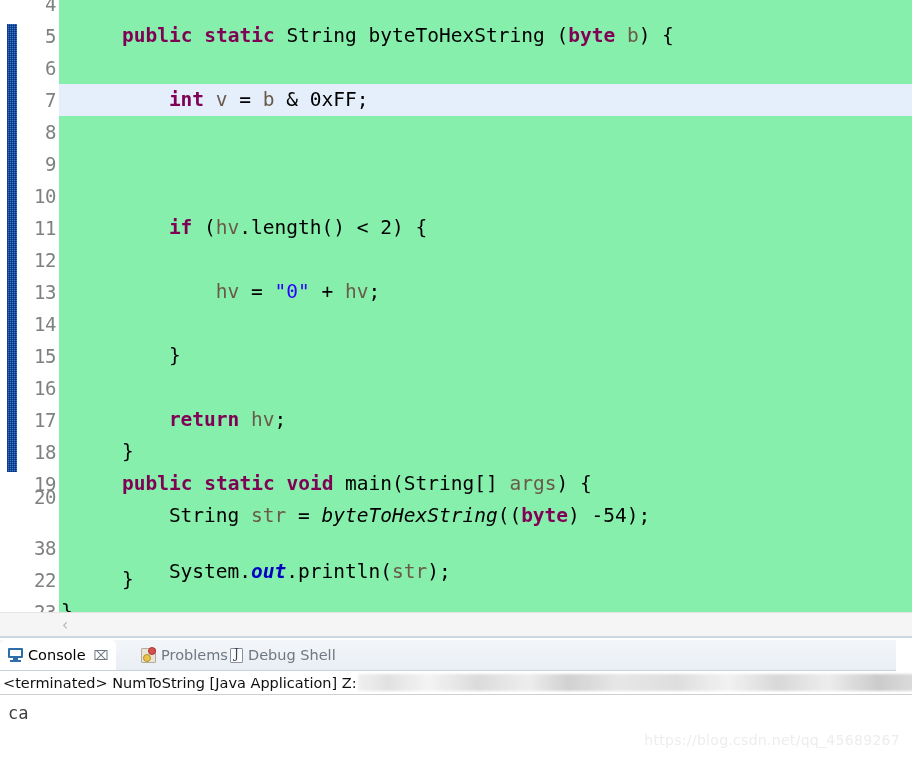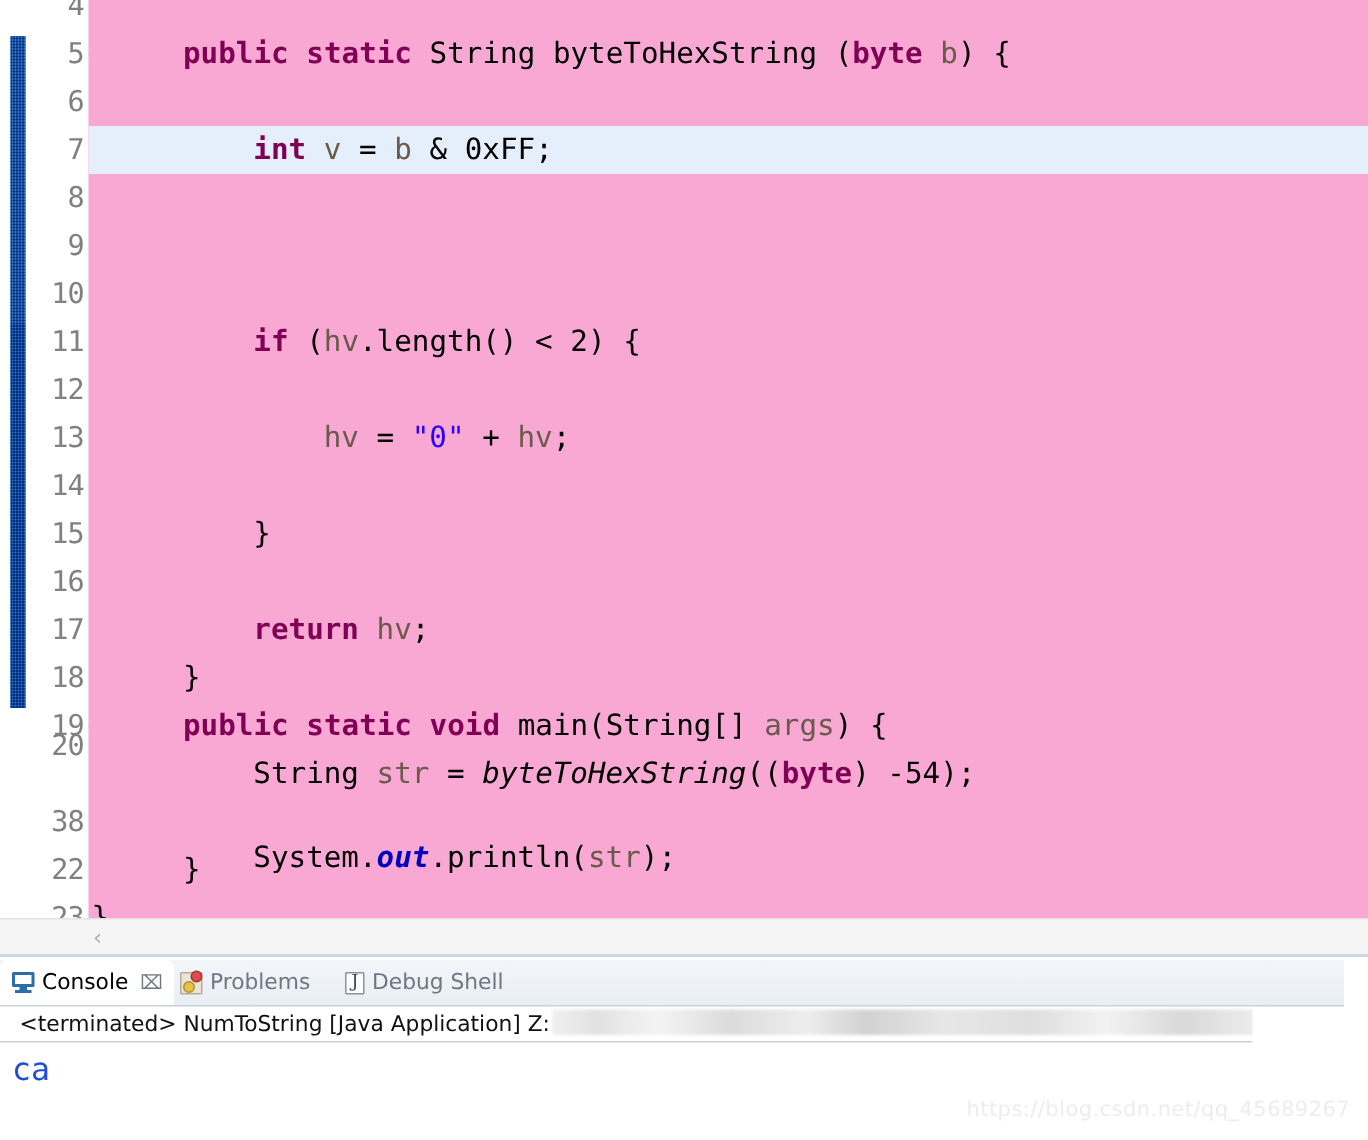--- a/index.html
+++ b/index.html
@@ -107,21 +107,21 @@
     background: #6b7d8d;
   }
 
   
   .code-surface {
     position: absolute;
     left: 59px;
     top: 0;
     right: 0;
     height: 638px;
-    background: #f9a8d4;
+    background: #86efac;
     overflow: hidden;
   }
   .code-line {
     position: absolute;
     left: 0;
     right: 0;
     height: 32px;
     line-height: 32px;
     white-space: pre;
     font-family: "DejaVu Sans Mono", monospace;
@@ -276,27 +276,27 @@
     font-family: "DejaVu Serif", serif;
     font-size: 12px;
     color: #3b4656;
     line-height: 15px;
   }
 
   .console-launch-line {
     position: absolute;
     left: 0;
     top: 31px;
-    width: 835px;
+    width: 912px;
     height: 24px;
     font-family: "DejaVu Sans", sans-serif;
     font-size: 14.5px;
     color: #111111;
     line-height: 24px;
-    padding-left: 13px;
+    padding-left: 3px;
     box-sizing: border-box;
     white-space: nowrap;
     overflow: hidden;
     border-bottom: 1px solid #cfcfcf;
   }
   .redacted {
     display: inline-block;
     vertical-align: -3px;
     margin-left: 1px;
     height: 17px;
@@ -314,22 +314,22 @@
   .console-output {
     position: absolute;
     left: 0;
     top: 56px;
     width: 912px;
     height: 64px;
     background: #ffffff;
     padding: 6px 0 0 8px;
     box-sizing: border-box;
     font-family: "DejaVu Sans Mono", monospace;
-    font-size: 21px;
-    color: #1d4ed8;
+    font-size: 17px;
+    color: #404040;
     line-height: 22px;
   }
 
   .watermark {
     position: absolute;
     right: 12px;
     bottom: 12px;
     font-family: "DejaVu Sans", sans-serif;
     font-size: 14px;
     color: #ededed;
@@ -412,21 +412,21 @@
       <div class="view-tab active" style="left:0px;">
         <span class="icon-console">
           <span class="screen"></span>
             <span class="stand"></span>
             <span class="base"></span>
         </span>
         <span>Console</span>
         <span class="tab-close">⌧</span>
       </div>
 
-      <div class="view-tab inactive" style="left:112px;">
+      <div class="view-tab inactive" style="left:133px;">
         <span class="icon-problems">
           <span class="dot-red"></span>
             <span class="dot-yellow"></span>
         </span>
         <span>Problems</span>
       </div>
 
       <div class="view-tab inactive" style="left:222px;">
         <span class="icon-debugshell">
           <span class="j">J</span>

